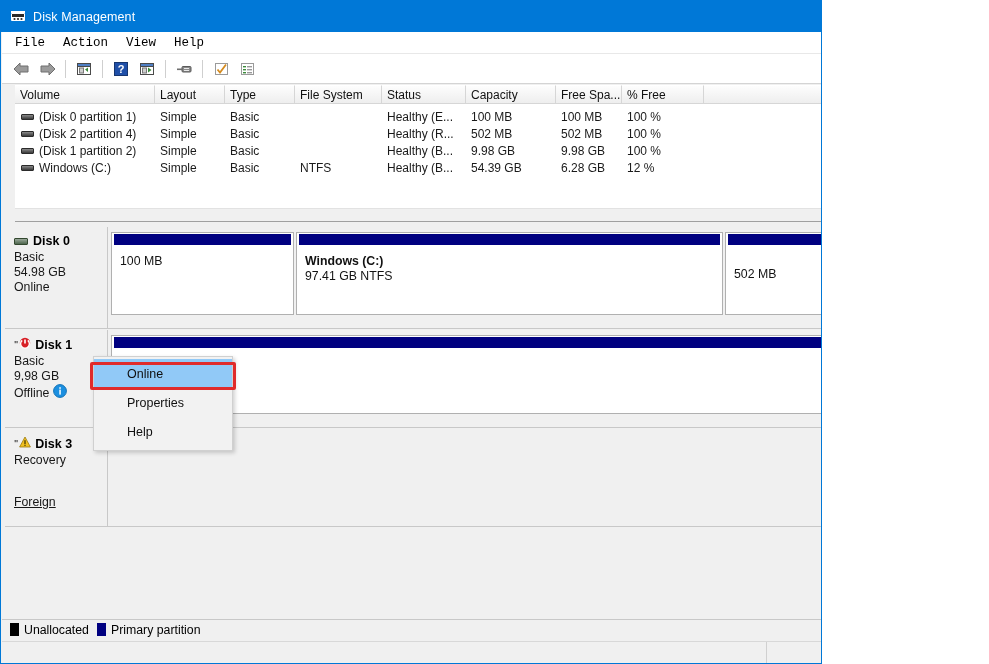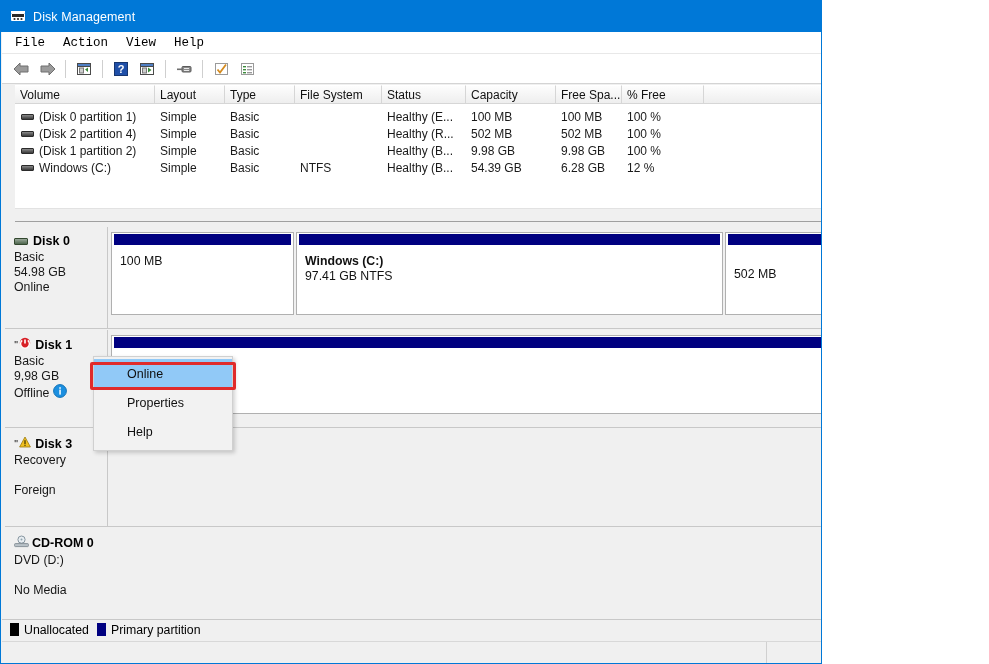--- a/index.html
+++ b/index.html
@@ -117,21 +117,21 @@
     width: 103px; flex: none;
     border-right: 1px solid #c8c8c8;
     padding: 7px 0 0 9px;
     background: #f0f0f0;
   }
   .dtitle {
     display: flex; align-items: center; font-weight: bold; font-size: 12.5px;
     margin-bottom: 2px; white-space: nowrap;
   }
   .dline { font-size: 12.3px; line-height: 15px; color: #171717; white-space: nowrap; }
-  .dline.gap { margin-top: 15px; }
+  .dline.gap { margin-top: 27px; text-decoration: underline; }
   .dlineflex { display: flex; align-items: center; gap: 4px; }
   .diskbody { flex: 1; position: relative; background: #f0f0f0; }
 
   .partbox {
     position: absolute; top: 5px; background: #ffffff;
     border: 1px solid #b0b0b0; overflow: hidden;
   }
   .partbar {
     height: 11px; background: #000080;
     border-left: 1px solid #ffffff; border-right: 1px solid #ffffff;
@@ -466,37 +466,20 @@
             <span>Disk 3</span>
           </div>
           <div class="dline">Recovery</div>
           <div class="dline gap">Foreign</div>
         </div>
         <div class="diskbody">
           <div style="position:absolute;left:3px;top:0;width:729px;height:97px;border-right:1px solid #c8c8c8;"></div>
         </div>
       </div>
 
-      <div class="diskrow" style="top:305px; height:91px; border-bottom:none;">
-        <div class="diskinfo" style="border-right:none">
-          <div class="dtitle">
-            <span class="ico-cd">
-              <svg width="15" height="13" viewBox="0 0 15 13">
-                <circle cx="7.5" cy="4.6" r="3.6" fill="#e9eef2" stroke="#7b8b96" stroke-width="0.9"></circle>
-                <circle cx="7.5" cy="4.6" r="1" fill="#8fa2ad"></circle>
-                <rect x="0.6" y="8.6" width="13.8" height="3" rx="0.8" fill="#b9c2c8" stroke="#76828a" stroke-width="0.8"></rect>
-              </svg>
-            </span>
-            <span>CD-ROM 0</span>
-          </div>
-          <div class="dline">DVD (D:)</div>
-          <div class="dline gap">No Media</div>
-        </div>
-        <div class="diskbody"></div>
-      </div>
 
     </div>
   </div>
 
   <div id="vscroll">
     <div class="vsbtn" id="vsup">
       <svg width="9" height="7" viewBox="0 0 9 7">
           <path d="M1 5.2 L4.5 1.6 L8 5.2" stroke="#333" stroke-width="1.3" fill="none"></path>
         </svg>
     </div>

